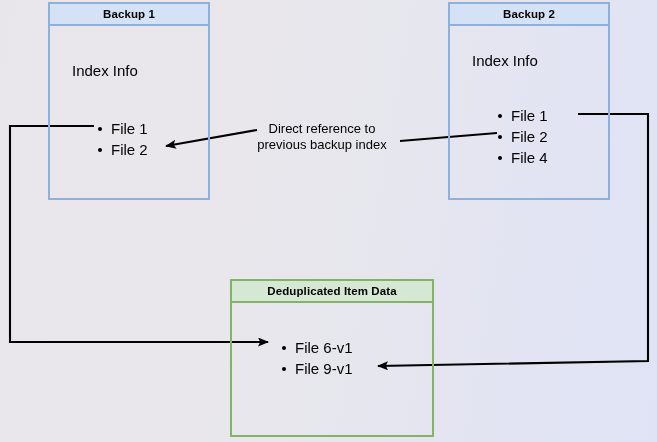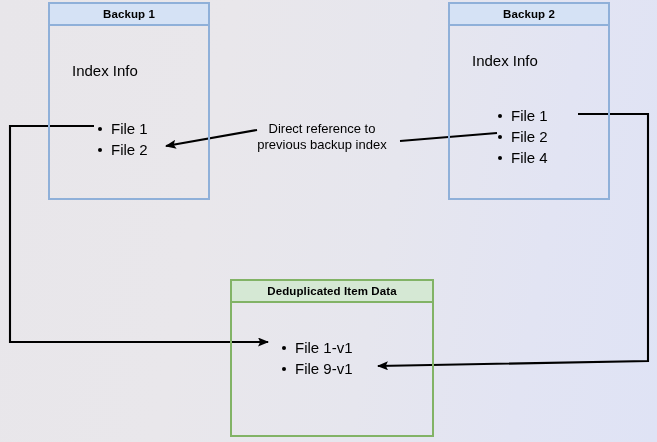--- a/index.html
+++ b/index.html
@@ -132,21 +132,21 @@
     <ul class="file-list" style="left:46px; top:101px;">
       <li>File 1</li>
       <li>File 2</li>
       <li>File 4</li>
     </ul>
   </div>
 
   <div class="box box-green" style="left:230px; top:279px; width:204px; height:158px;">
     <div class="box-header hdr-green">Deduplicated Item Data</div>
     <ul class="file-list" style="left:48px; top:56px;">
-      <li>File 1-v1</li>
+      <li>File 6-v1</li>
       <li>File 9-v1</li>
     </ul>
   </div>
 
   <div class="center-label" style="left:242px; top:121px; width:160px;">
     <div>Direct reference to</div>
     <div>previous backup index</div>
   </div>
 
 </div>

